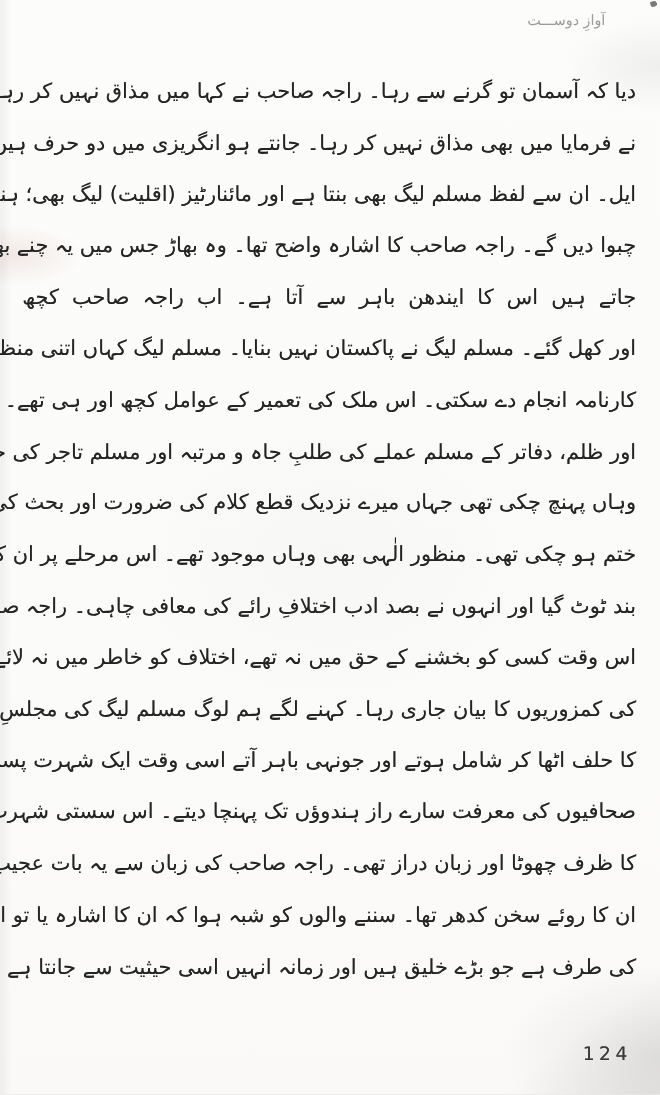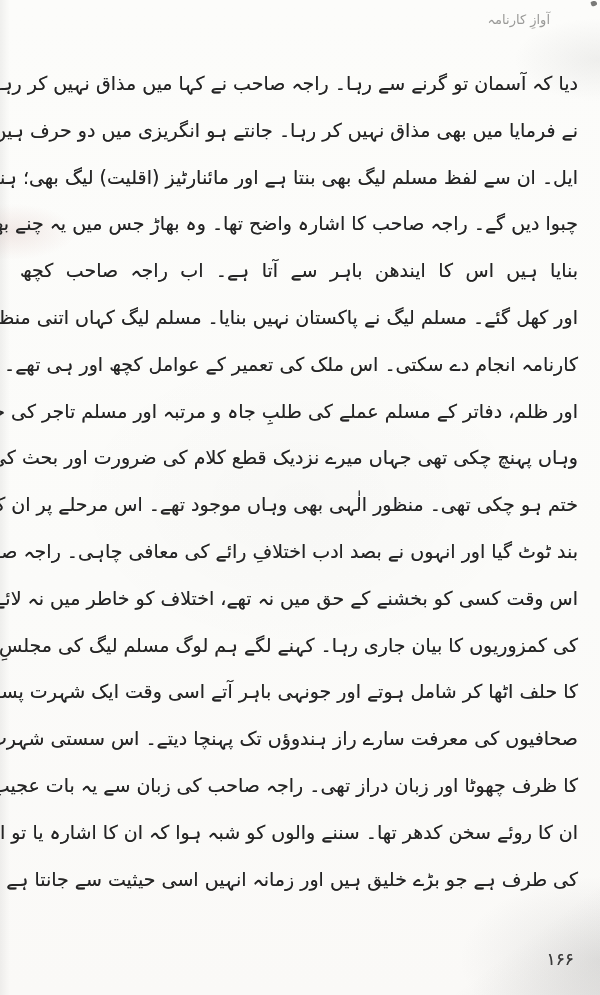--- a/index.html
+++ b/index.html
@@ -86,38 +86,38 @@
 </style>
 </head>
 <body>
 
 <div class="page">
 
   <div class="edge-shade-left"></div>
   <div class="corner-shade"></div>
   <div class="corner-speck"></div>
 
-  <div class="running-title">آوازِ کارنامہ</div>
+  <div class="running-title">آوازِ دوســـت</div>
 
   <div class="body-text">
       <div class="line">دیا کہ آسمان تو گرنے سے رہا۔ راجہ صاحب نے کہا میں مذاق نہیں کر رہا۔ قائداعظم</div>
       <div class="line">نے فرمایا میں بھی مذاق نہیں کر رہا۔ جانتے ہو انگریزی میں دو حرف ہیں ایم اور</div>
       <div class="line">ایل۔ ان سے لفظ مسلم لیگ بھی بنتا ہے اور مائنارٹیز (اقلیت) لیگ بھی؛ ہندوؤں</div>
       <div class="line">چبوا دیں گے۔ راجہ صاحب کا اشارہ واضح تھا۔ وہ بھاڑ جس میں یہ چنے بھونے</div>
-      <div class="line">بنایا ہیں اس کا ایندھن باہر سے آتا ہے۔ اب راجہ صاحب کچھ</div>
+      <div class="line">جاتے ہیں اس کا ایندھن باہر سے آتا ہے۔ اب راجہ صاحب کچھ</div>
       <div class="line">اور کھل گئے۔ مسلم لیگ نے پاکستان نہیں بنایا۔ مسلم لیگ کہاں اتنی منظم تھی کہ اتنا بڑا</div>
       <div class="line">کارنامہ انجام دے سکتی۔ اس ملک کی تعمیر کے عوامل کچھ اور ہی تھے۔ ہندوؤں کا زور</div>
       <div class="line">اور ظلم، دفاتر کے مسلم عملے کی طلبِ جاہ و مرتبہ اور مسلم تاجر کی حرص و ہوا۔ بات اب</div>
       <div class="line">وہاں پہنچ چکی تھی جہاں میرے نزدیک قطع کلام کی ضرورت اور بحث کی گنجائش</div>
       <div class="line">ختم ہو چکی تھی۔ منظور الٰہی بھی وہاں موجود تھے۔ اس مرحلے پر ان کے ضبط کا مضبوط</div>
       <div class="line">بند ٹوٹ گیا اور انہوں نے بصد ادب اختلافِ رائے کی معافی چاہی۔ راجہ صاحب</div>
       <div class="line">اس وقت کسی کو بخشنے کے حق میں نہ تھے، اختلاف کو خاطر میں نہ لائے اور مسلم لیگ</div>
       <div class="line">کی کمزوریوں کا بیان جاری رہا۔ کہنے لگے ہم لوگ مسلم لیگ کی مجلسِ عاملہ میں رازداری</div>
       <div class="line">کا حلف اٹھا کر شامل ہوتے اور جونہی باہر آتے اسی وقت ایک شہرت پسند ممبر</div>
       <div class="line">صحافیوں کی معرفت سارے راز ہندوؤں تک پہنچا دیتے۔ اس سستی شہرت کے طالب</div>
       <div class="line">کا ظرف چھوٹا اور زبان دراز تھی۔ راجہ صاحب کی زبان سے یہ بات عجیب لگی، نہ جانے</div>
       <div class="line">ان کا روئے سخن کدھر تھا۔ سننے والوں کو شبہ ہوا کہ ان کا اشارہ یا تو ان صاحب</div>
       <div class="line">کی طرف ہے جو بڑے خلیق ہیں اور زمانہ انہیں اسی حیثیت سے جانتا ہے یا ان</div>
     </div>
 
-  <div class="page-number">۱۶۶</div>
+  <div class="page-number">124</div>
 
 </div>
 
 </body></html>

